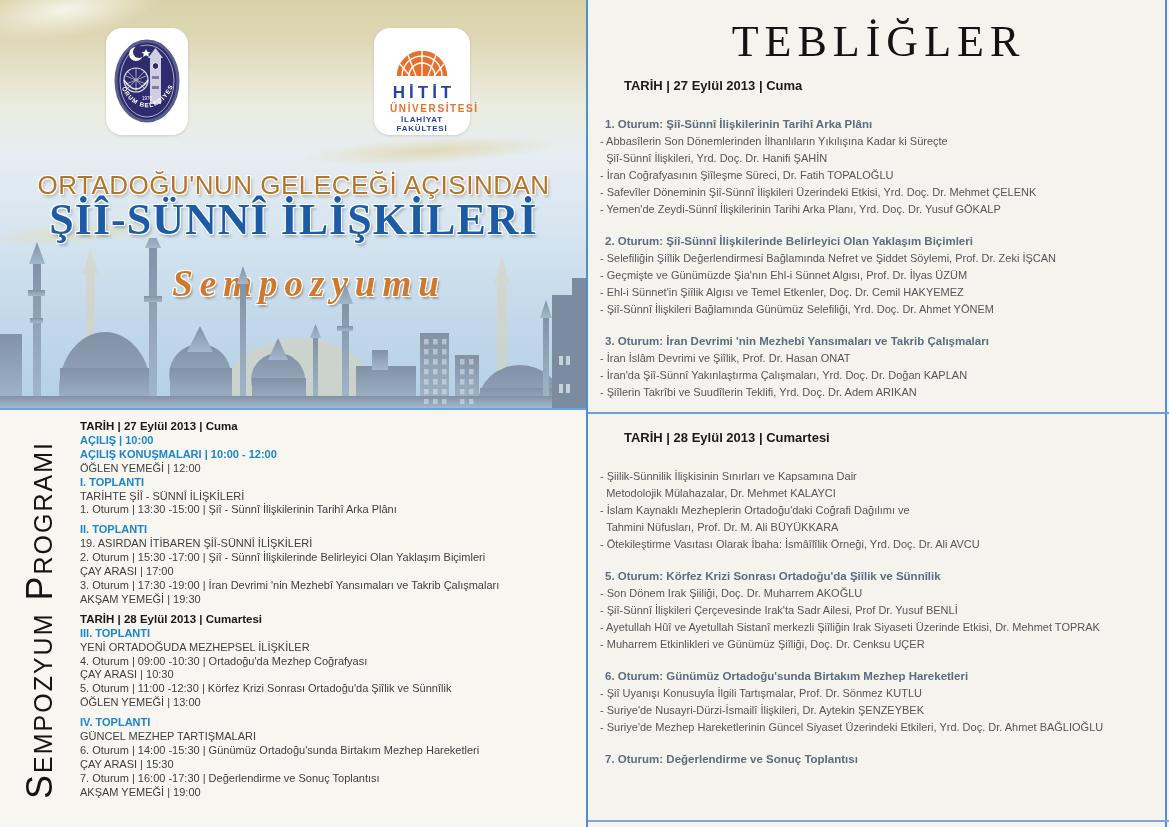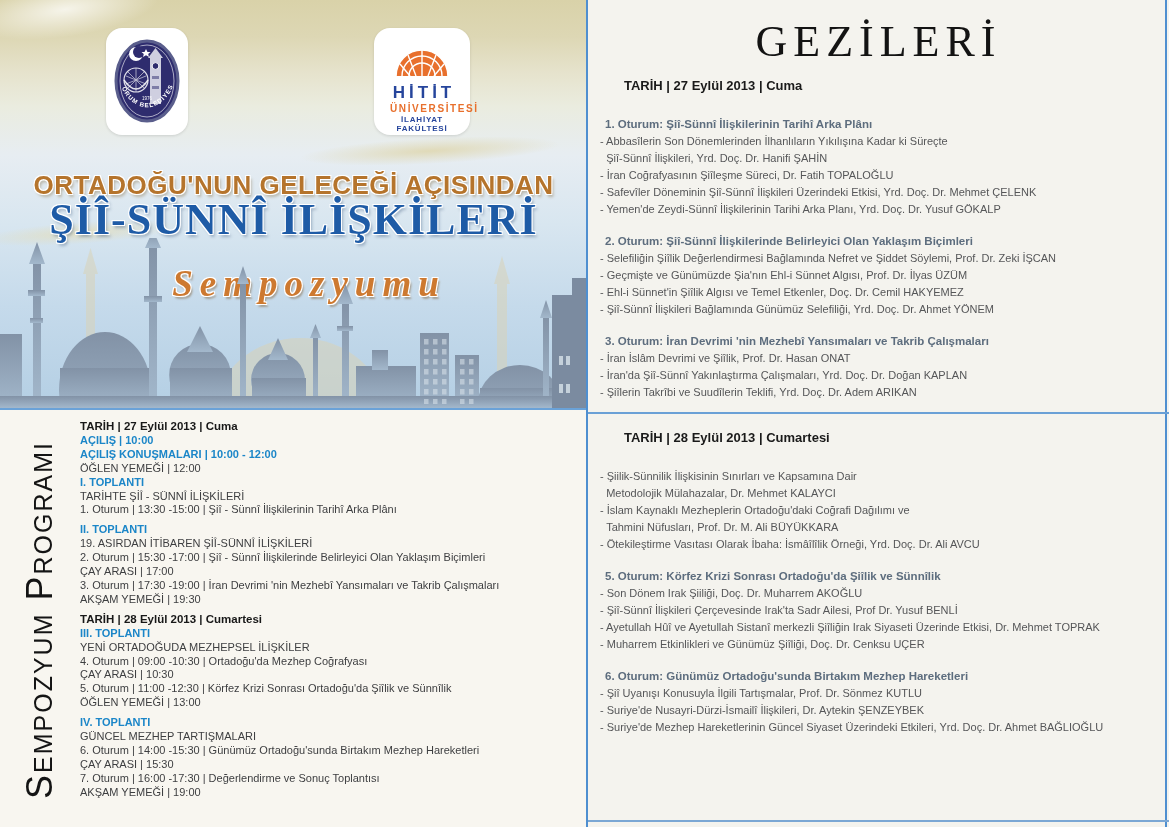--- a/index.html
+++ b/index.html
@@ -22,21 +22,21 @@
 
   .logo-card{position:absolute;top:28px;background:#fff;border-radius:16px;
              box-shadow:0 1px 3px rgba(0,0,0,.12);}
   .logo-card.corum{left:106px;width:82px;height:107px;}
   .logo-card.hitit{left:374px;width:96px;height:107px;text-align:center;}
   .hitit-name{margin-top:1px;color:#26459c;font-weight:bold;font-size:17px;letter-spacing:4px;padding-left:4px;}
   .hitit-univ{color:#e8702d;font-weight:bold;font-size:10px;letter-spacing:1.6px;padding-left:16px;}
   .hitit-fac{color:#26459c;font-weight:bold;font-size:8px;letter-spacing:.8px;margin-top:1px;}
 
   .title1{position:absolute;left:0;top:170px;width:587px;text-align:center;
-          font-weight:bold;font-size:26px;letter-spacing:.5px;color:#b5742c;
+          font-weight:normal;font-size:26px;letter-spacing:.5px;color:#b5742c;
           text-shadow:-1px -1px 0 #fff,1px -1px 0 #fff,-1px 1px 0 #fff,1px 1px 0 #fff,2px 3px 3px rgba(110,80,30,.35);}
   .title2{position:absolute;left:0;top:194px;width:587px;text-align:center;
           font-family:"Liberation Serif",serif;font-weight:bold;font-size:44px;letter-spacing:1px;color:#1e5ba6;
           text-shadow:-1px -1px 0 #fff,1px -1px 0 #fff,-1px 1px 0 #fff,1px 1px 0 #fff,2px 3px 3px rgba(40,70,110,.35);}
   .title3{position:absolute;left:0;top:262px;width:618px;text-align:center;
           font-family:"Liberation Serif",serif;font-style:italic;font-size:37px;letter-spacing:7px;color:#cd7930;
           text-shadow:-1px -1px 0 #fff,1px -1px 0 #fff,-1px 1px 0 #fff,1px 1px 0 #fff,2px 3px 2px rgba(110,70,20,.4);font-weight:bold;}
 
   .skyline{position:absolute;left:0;bottom:0;width:587px;height:170px;}
 
@@ -222,21 +222,21 @@
         <div class="prow st-plain">7. Oturum | 16:00 -17:30 | Değerlendirme ve Sonuç Toplantısı</div>
         <div class="prow st-plain">AKŞAM YEMEĞİ | 19:00</div>
       </div>
   </div>
 
   <div class="right-page">
     
     
   </div>
 
-  <div class="tebligler">GEZİLERİ</div>
+  <div class="tebligler">TEBLİĞLER</div>
 
   <div class="day d1">
     <div class="day-header">TARİH | 27 Eylül 2013 | Cuma</div>
     <div>
         <div class="session">
         <div class="s-title">1. Oturum: Şiî-Sünnî İlişkilerinin Tarihî Arka Plânı</div>
         <div>
             <div class="s-line">- Abbasîlerin Son Dönemlerinden İlhanlıların Yıkılışına Kadar ki Süreçte</div>
             <div class="s-line">  Şiî-Sünnî İlişkileri, Yrd. Doç. Dr. Hanifi ŞAHİN</div>
             <div class="s-line">- İran Coğrafyasının Şiîleşme Süreci, Dr. Fatih TOPALOĞLU</div>
@@ -286,20 +286,24 @@
           </div>
       </div>
         <div class="session">
         <div class="s-title">6. Oturum: Günümüz Ortadoğu'sunda Birtakım Mezhep Hareketleri</div>
         <div>
             <div class="s-line">- Şiî Uyanışı Konusuyla İlgili Tartışmalar, Prof. Dr. Sönmez KUTLU</div>
             <div class="s-line">- Suriye'de Nusayri-Dürzi-İsmailî İlişkileri, Dr. Aytekin ŞENZEYBEK</div>
             <div class="s-line">- Suriye'de Mezhep Hareketlerinin Güncel Siyaset Üzerindeki Etkileri, Yrd. Doç. Dr. Ahmet BAĞLIOĞLU</div>
           </div>
       </div>
+        <div class="session">
+        <div class="s-title">7. Oturum: Değerlendirme ve Sonuç Toplantısı</div>
+        <div></div>
+      </div>
       </div>
   </div>
 
   <div class="v-divider"></div>
   <div class="v-edge"></div>
   <div class="h-rule mid"></div>
   <div class="h-rule bot"></div>
 
 </div>
 

